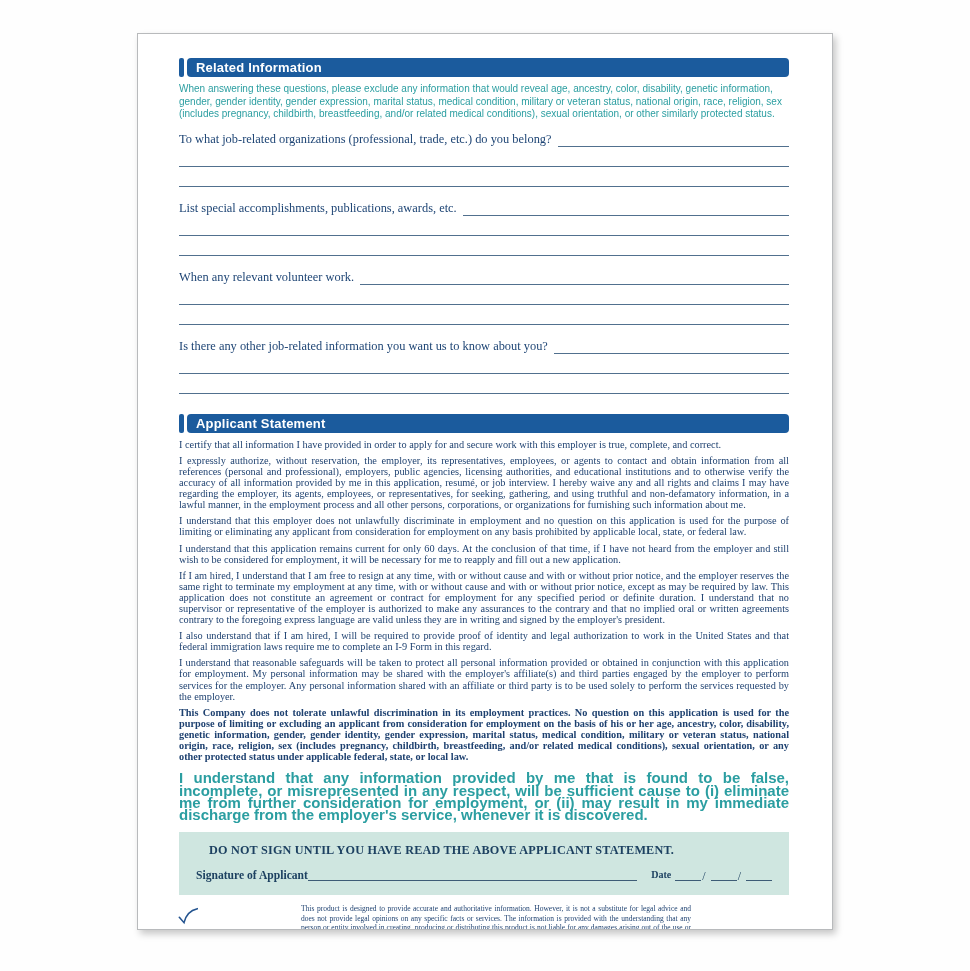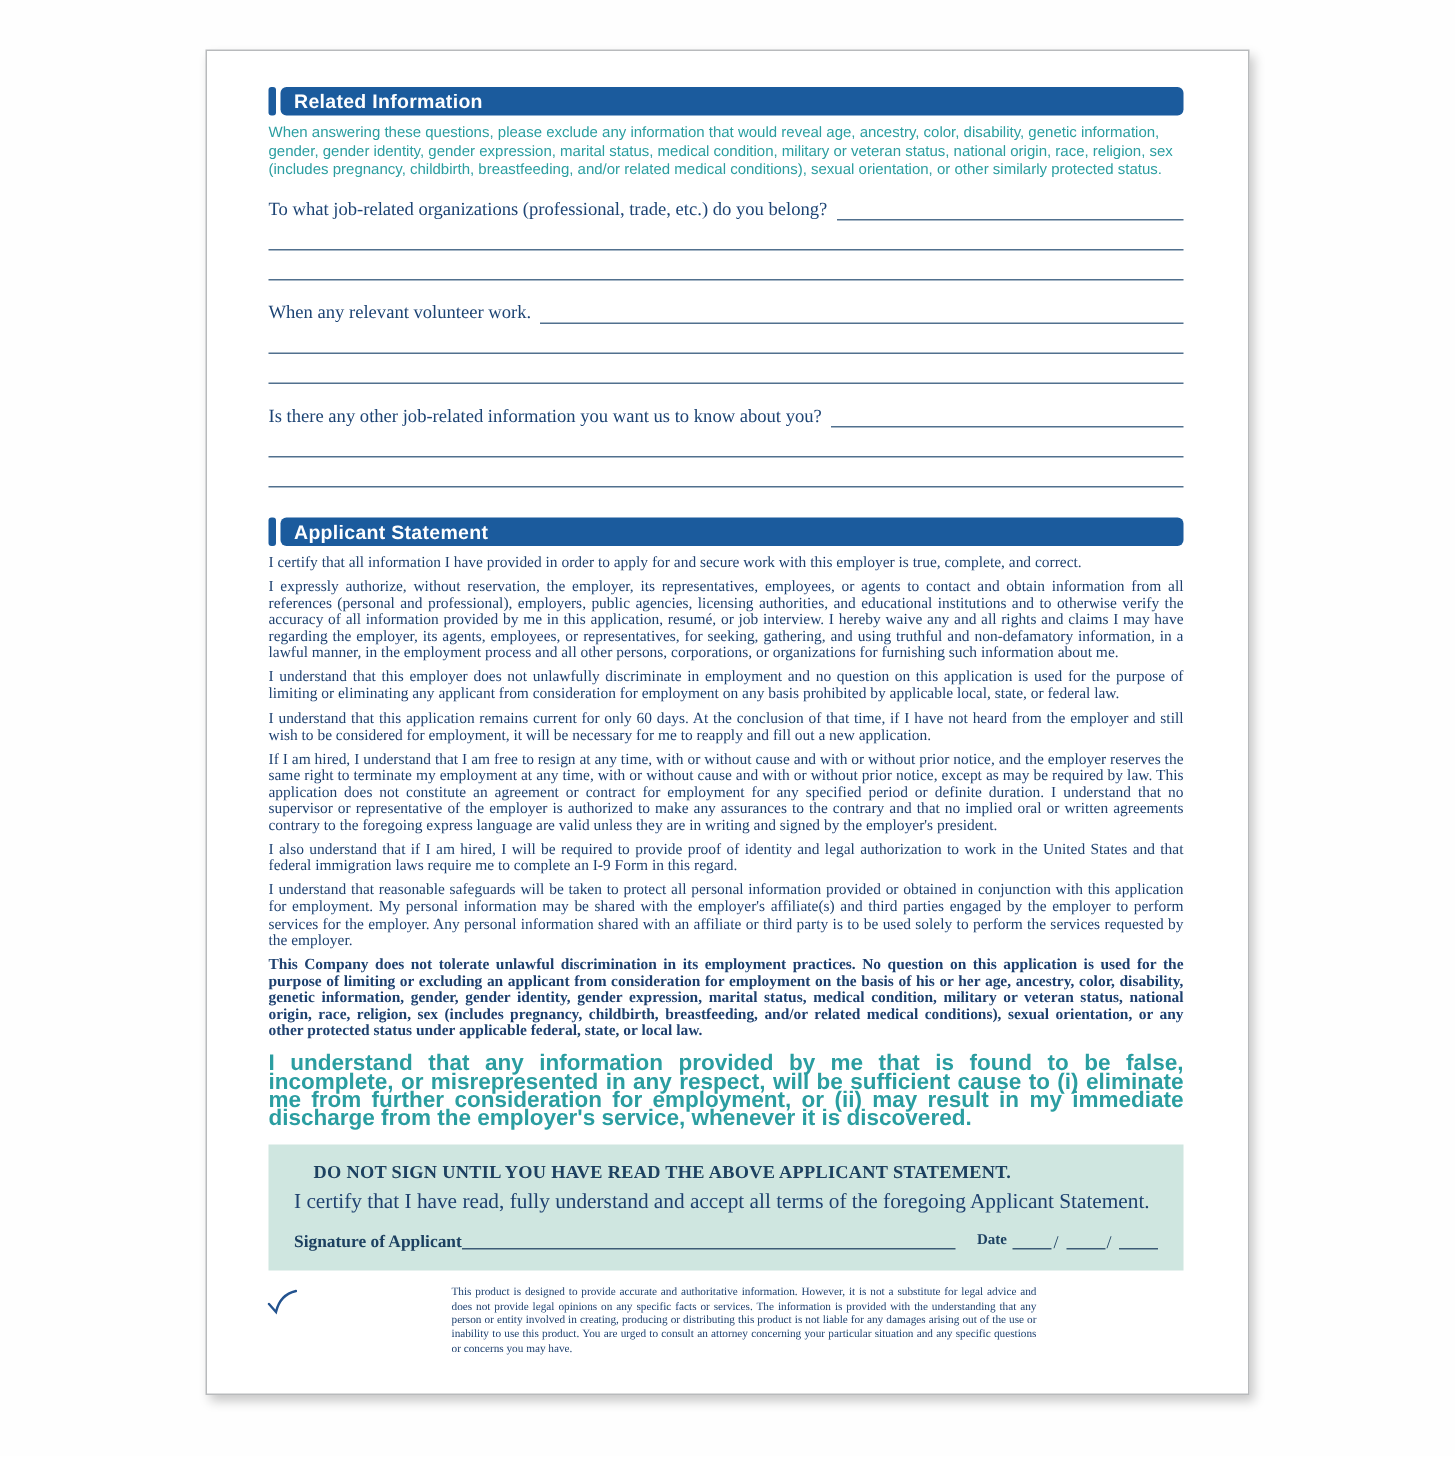--- a/index.html
+++ b/index.html
@@ -85,20 +85,28 @@
 
     <div class="qblock first">
       <div class="qrow">
         <span class="qlabel">To what job-related organizations (professional, trade, etc.) do you belong?</span>
         <span class="qline"></span>
       </div>
       <div class="bline"></div>
       <div class="bline"></div>
     </div>
 
+    <div class="qblock">
+      <div class="qrow">
+        <span class="qlabel">List special accomplishments, publications, awards, etc.</span>
+        <span class="qline"></span>
+      </div>
+      <div class="bline"></div>
+      <div class="bline"></div>
+    </div>
 
     <div class="qblock">
       <div class="qrow">
         <span class="qlabel">When any relevant volunteer work.</span>
         <span class="qline"></span>
       </div>
       <div class="bline"></div>
       <div class="bline"></div>
     </div>
 
@@ -121,21 +129,20 @@
     <div class="para">I understand that this employer does not unlawfully discriminate in employment and no question on this application is used for the purpose of limiting or eliminating any applicant from consideration for employment on any basis prohibited by applicable local, state, or federal law.</div>
     <div class="para">I understand that this application remains current for only 60 days. At the conclusion of that time, if I have not heard from the employer and still wish to be considered for employment, it will be necessary for me to reapply and fill out a new application.</div>
     <div class="para">If I am hired, I understand that I am free to resign at any time, with or without cause and with or without prior notice, and the employer reserves the same right to terminate my employment at any time, with or without cause and with or without prior notice, except as may be required by law. This application does not constitute an agreement or contract for employment for any specified period or definite duration. I understand that no supervisor or representative of the employer is authorized to make any assurances to the contrary and that no implied oral or written agreements contrary to the foregoing express language are valid unless they are in writing and signed by the employer's president.</div>
     <div class="para">I also understand that if I am hired, I will be required to provide proof of identity and legal authorization to work in the United States and that federal immigration laws require me to complete an I-9 Form in this regard.</div>
     <div class="para">I understand that reasonable safeguards will be taken to protect all personal information provided or obtained in conjunction with this application for employment. My personal information may be shared with the employer's affiliate(s) and third parties engaged by the employer to perform services for the employer. Any personal information shared with an affiliate or third party is to be used solely to perform the services requested by the employer.</div>
     <div class="para boldp">This Company does not tolerate unlawful discrimination in its employment practices. No question on this application is used for the purpose of limiting or excluding an applicant from consideration for employment on the basis of his or her age, ancestry, color, disability, genetic information, gender, gender identity, gender expression, marital status, medical condition, military or veteran status, national origin, race, religion, sex (includes pregnancy, childbirth, breastfeeding, and/or related medical conditions), sexual orientation, or any other protected status under applicable federal, state, or local law.</div>
     <div class="para tealp">I understand that any information provided by me that is found to be false, incomplete, or misrepresented in any respect, will be sufficient cause to (i) eliminate me from further consideration for employment, or (ii) may result in my immediate discharge from the employer's service, whenever it is discovered.</div>
 
     <div class="sigbox">
       <div class="sig-warning">DO NOT SIGN UNTIL YOU HAVE READ THE ABOVE APPLICANT STATEMENT.</div>
-      <div class="sig-certify">I certify that I have read, fully understand and accept all terms of the foregoing Applicant Statement.</div>
       <div class="sigrow">
         <span class="siglabel">Signature of Applicant</span>
         <span class="sigline"></span>
         <span class="datelabel">Date</span>
         <span class="dseg"></span>
         <span class="dslash">/</span>
         <span class="dseg"></span>
         <span class="dslash">/</span>
         <span class="dseg"></span>
       </div>

